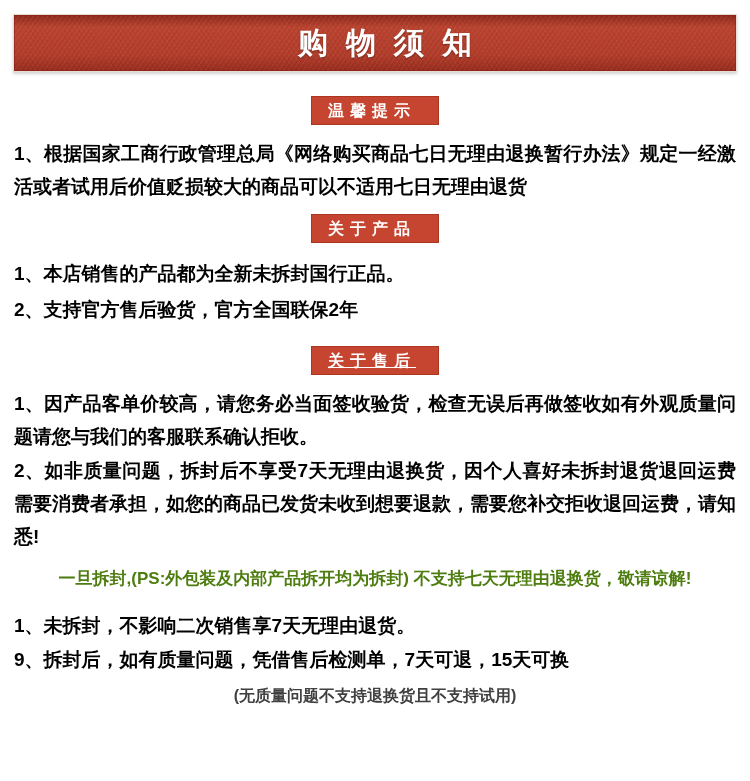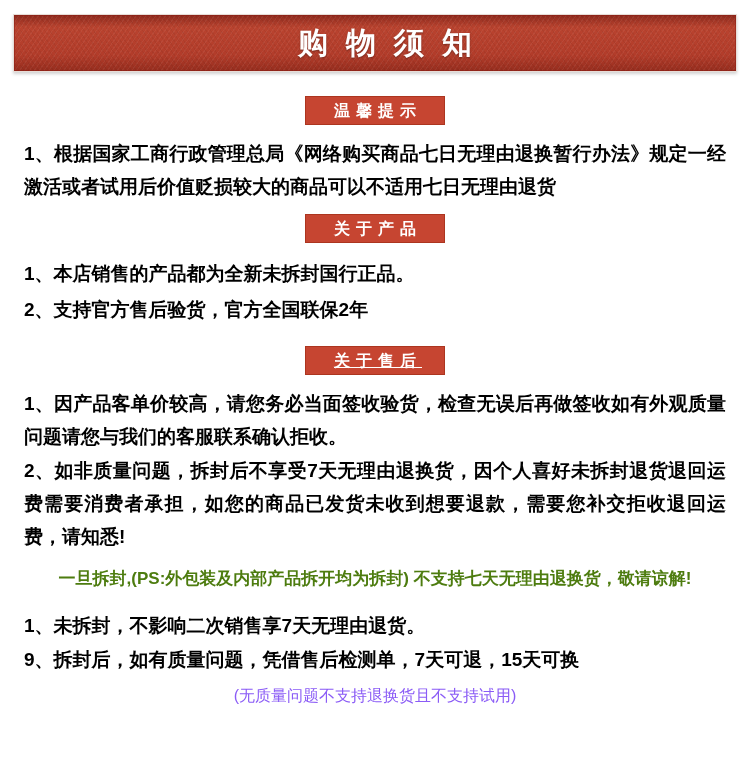--- a/index.html
+++ b/index.html
@@ -41,32 +41,32 @@
   
   .badge-row { display: flex; justify-content: center; }
   .badge {
     display: inline-block;
     background: #c64531;
     border: 1px solid #ac351f;
     color: #ffffff;
     font-size: 16px;
     font-weight: bold;
     letter-spacing: 6px;
-    padding: 4px 22px 4px 28px;
+    padding: 4px 22px 4px 16px;
     line-height: 19px;
     white-space: nowrap;
   }
   .badge-tips    { margin-top: 24px; }
   .badge-product { margin-top: 10px; }
   .badge-service { margin-top: 18px; text-decoration: underline; }
 
   
   .notice-list {
     list-style: none;
-    padding: 0 24px;
+    padding: 0 14px;
     font-size: 19px;
     font-weight: bold;
     line-height: 33px;
     color: #000;
     text-align: justify;
   }
   .list-tips     { margin-top: 12px; }
   .list-product  { margin-top: 13px; line-height: 35px; }
   .list-service  { margin-top: 12px; }
   .list-returns  { margin-top: 18px; line-height: 33px; }
@@ -78,23 +78,23 @@
     text-align: center;
     color: #4d7c0f;
     font-size: 17px;
     font-weight: bold;
     line-height: 24px;
     padding: 0 20px;
   }
   .red-subline {
     margin-top: 9px;
     text-align: center;
-    color: #8b5cf6;
+    color: #404040;
     font-size: 16px;
-    font-weight: normal;
+    font-weight: bold;
     line-height: 22px;
   }
 </style>
 </head>
 <body>
 
 <div class="page">
 
   <div class="banner">
     <div class="banner-title">购物须知</div>

